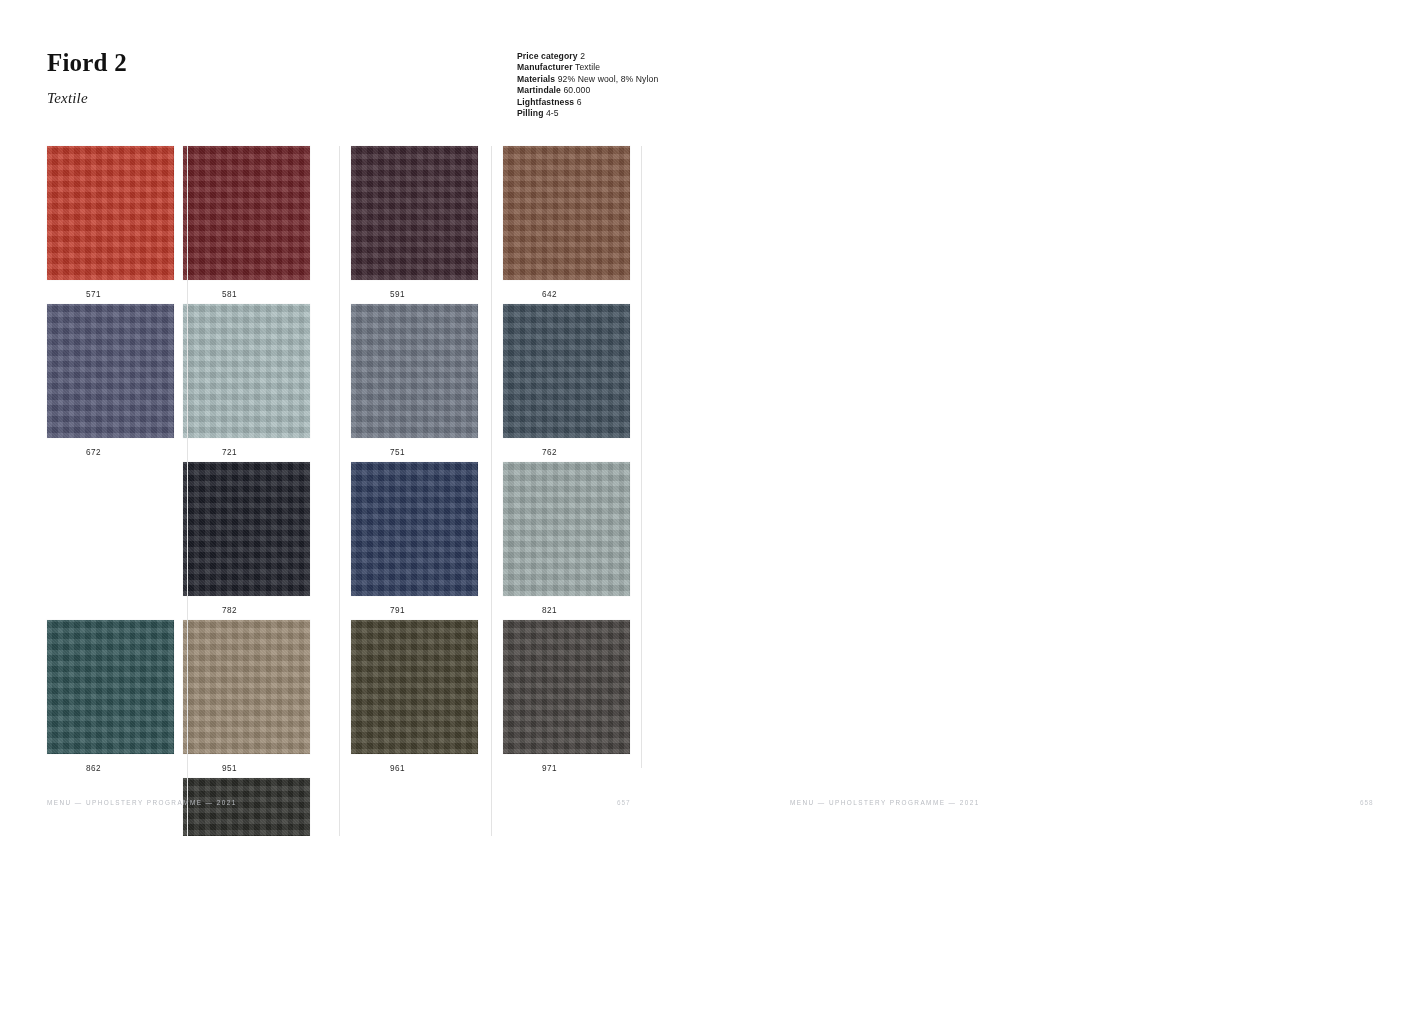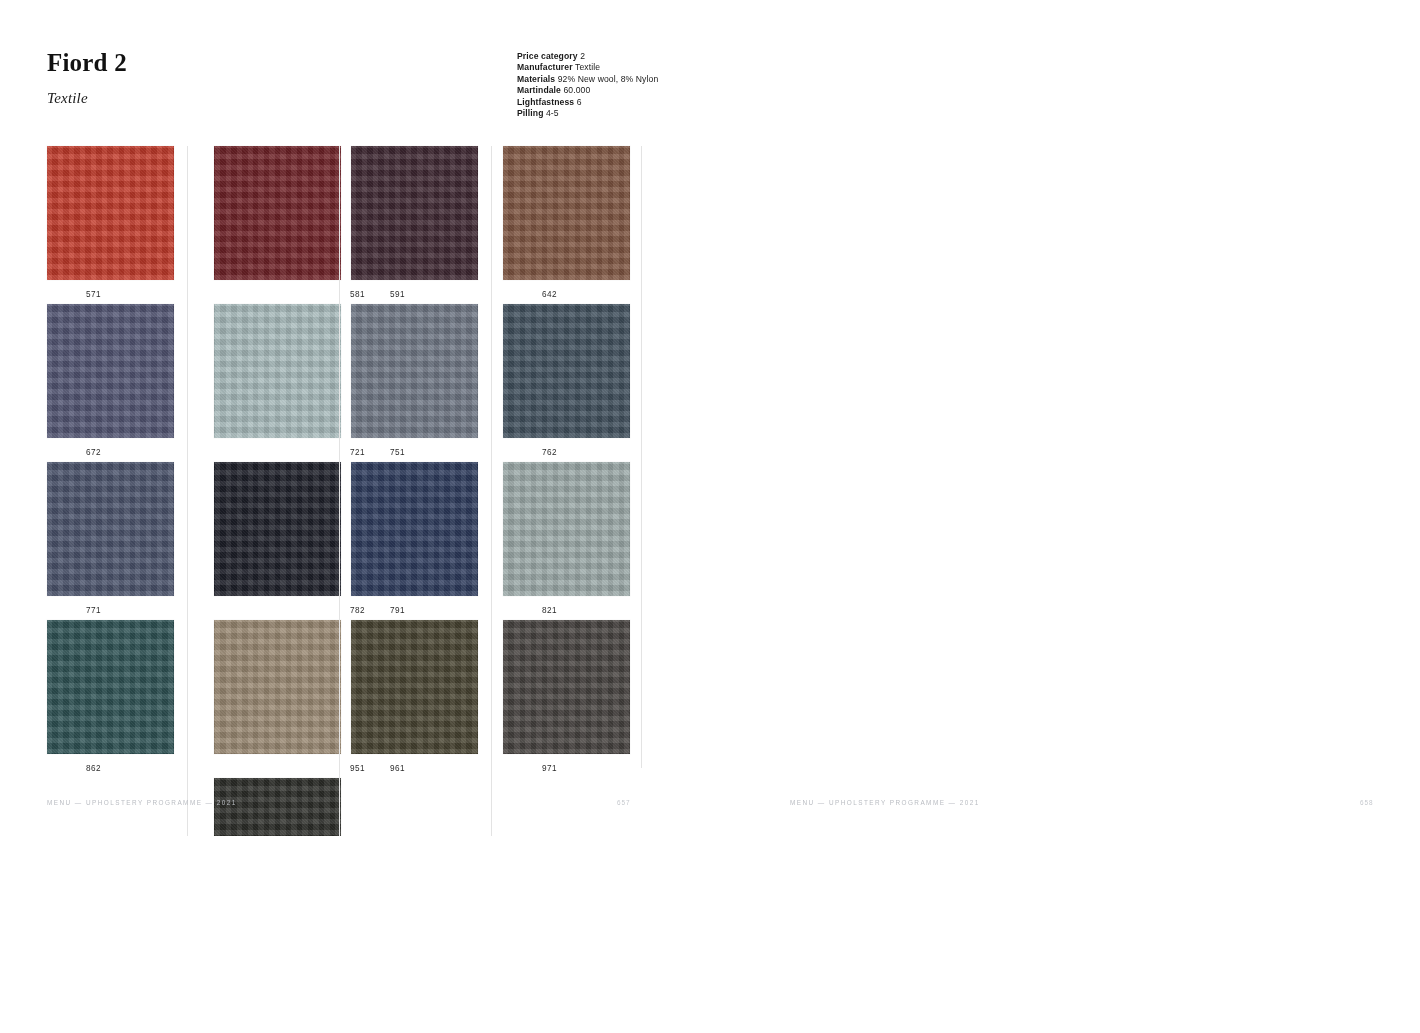--- a/index.html
+++ b/index.html
@@ -82,21 +82,21 @@
     height: 158px;
   }
 
   .cell {
     position: absolute;
     top: 0;
     width: 151px;
   }
 
   .cell.c0 { left: 0px; }
-  .cell.c1 { left: 167px; text-align: right; }
+  .cell.c1 { left: 136px; }
   .cell.c2 { left: 304px; }
   .cell.c3 { left: 456px; }
 
   .swatch {
     position: relative;
     width: 127px;
     height: 134px;
     overflow: hidden;
     box-shadow: 0 0 0 0.5px rgba(0,0,0,0.04);
   }
@@ -245,24 +245,20 @@
         <div class="cell c2">
           <div class="swatch" style="background: rgb(111, 119, 133);"></div>
           <div class="swatch-code">751</div>
         </div>
         <div class="cell c3">
           <div class="swatch" style="background: rgb(63, 79, 92);"></div>
           <div class="swatch-code">762</div>
         </div>
       </div>
       <div class="row">
-        <div class="cell c0">
-          <div class="swatch" style="background: rgb(74, 83, 108);"></div>
-          <div class="swatch-code">771</div>
-        </div>
         <div class="cell c1">
           <div class="swatch" style="background: rgb(29, 31, 41);"></div>
           <div class="swatch-code">782</div>
         </div>
         <div class="cell c2">
           <div class="swatch" style="background: rgb(45, 59, 93);"></div>
           <div class="swatch-code">791</div>
         </div>
         <div class="cell c3">
           <div class="swatch" style="background: rgb(156, 170, 169);"></div>

